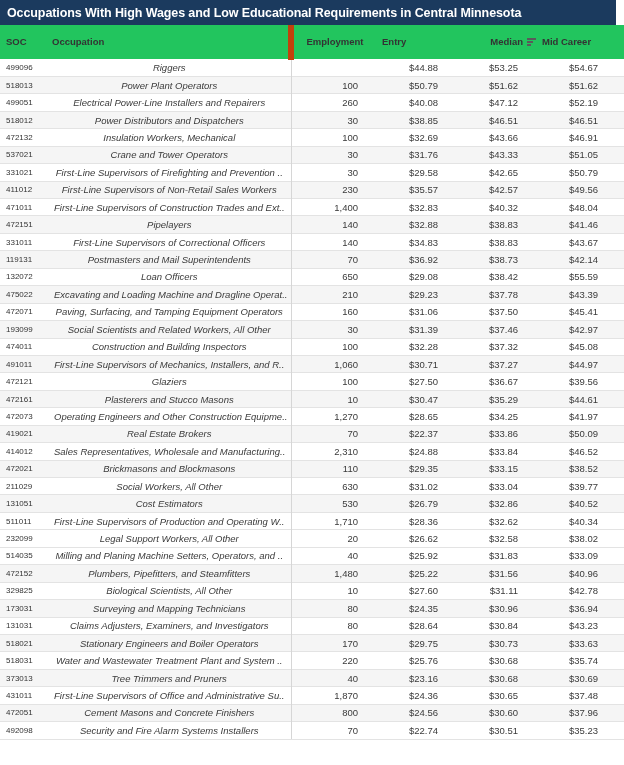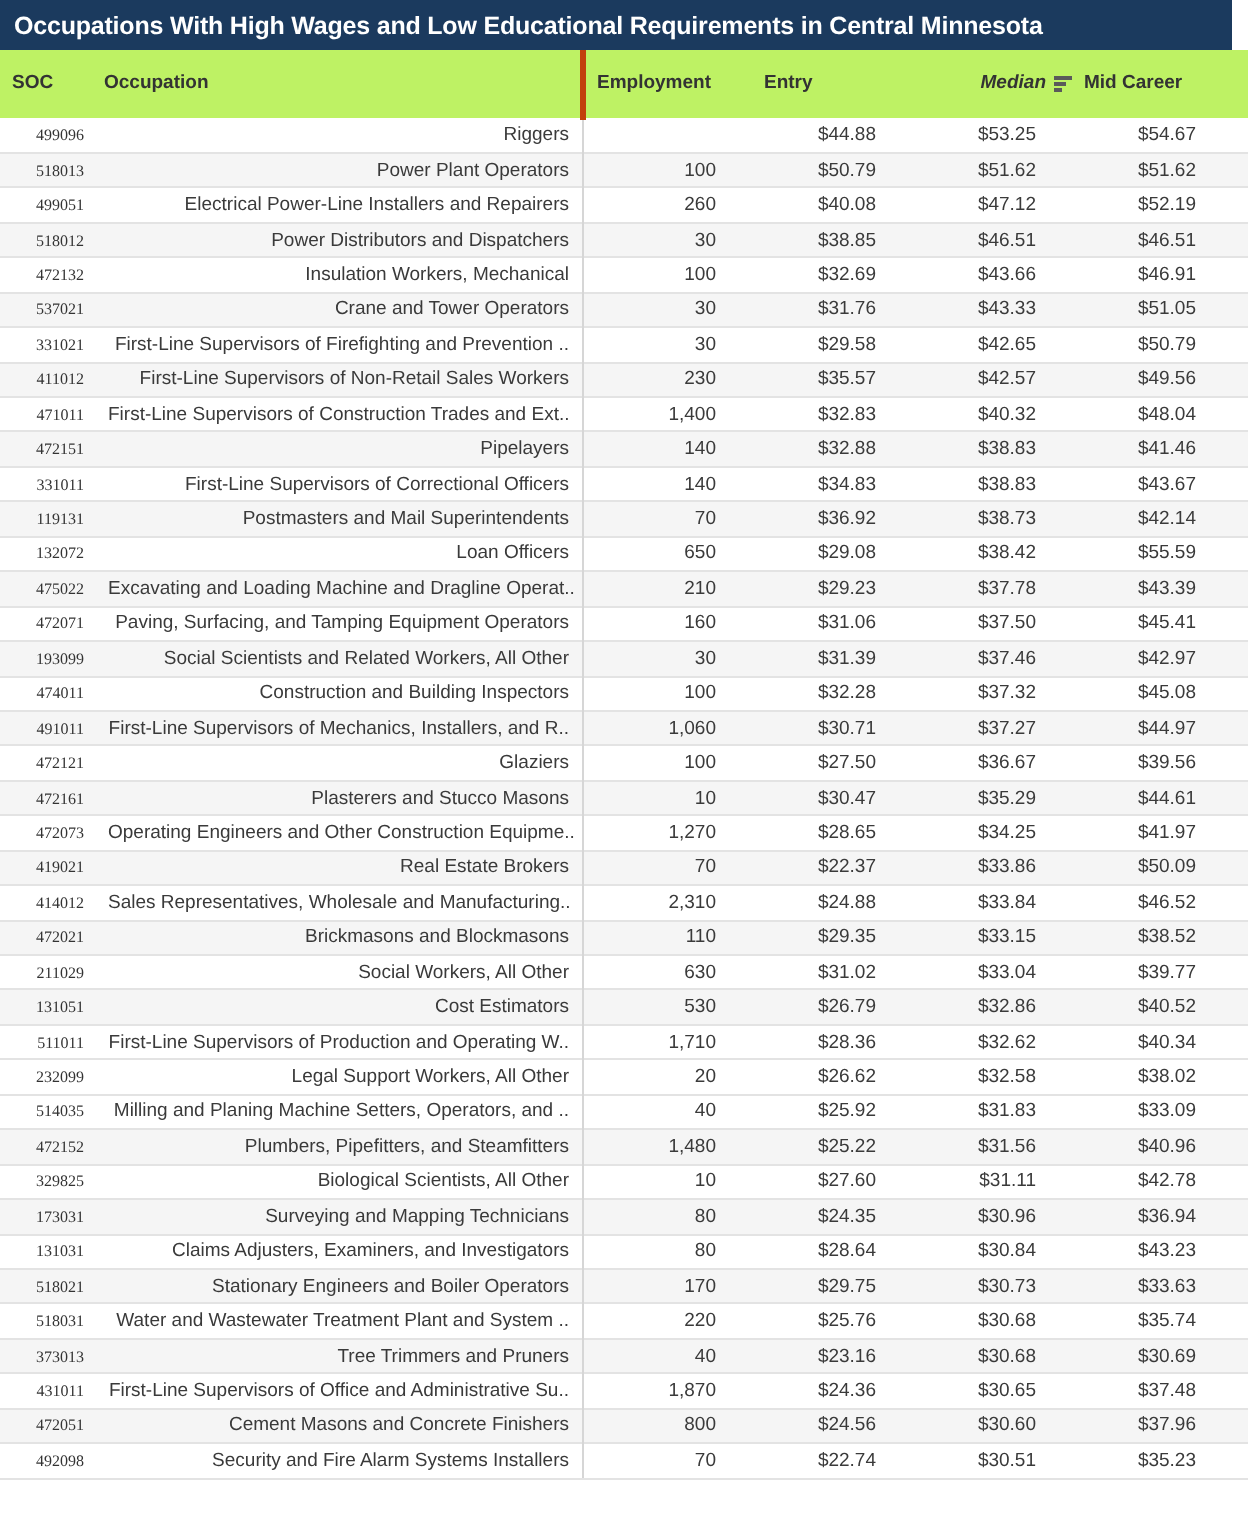--- a/index.html
+++ b/index.html
@@ -51,29 +51,29 @@
   table.grid col.c-median     { width: 80px; }
   table.grid col.c-mid        { width: 80px; }
   table.grid col.c-pad        { width: 8px; }
 
   thead th {
     height: 34px;
     vertical-align: middle;
     font-size: 9.5px;
     font-weight: bold;
     color: #333333;
-    background: #bef264;
+    background: #22c55e;
     padding: 0 6px;
     box-sizing: border-box;
     border-bottom: 1px solid #ffffff;
     white-space: nowrap;
   }
   thead th.left   { text-align: left; }
-  thead th.right  { text-align: right; font-style: italic; }
-  thead th.divider { border-left: 3px solid #c2410c; }
+  thead th.right  { text-align: right; }
+  thead th.divider { border-left: 6px solid #c2410c; text-align: center; }
   thead th.nopad  { padding: 0; }
 
   
   .median-head-inner {
     display: flex;
     align-items: center;
     justify-content: flex-end;
     gap: 4px;
   }
   .sort-icon {
@@ -99,29 +99,28 @@
     padding: 0 6px;
     box-sizing: border-box;
     border-top: 1px solid #e3e3e3;
     vertical-align: middle;
     white-space: nowrap;
     overflow: hidden;
     font-size: 9.5px;
     color: #3a3a3a;
   }
   tbody td.soc {
-    text-align: right;
     font-size: 8px;
     color: #333333;
     padding-right: 4px;
-    font-family: Liberation Serif, serif;
   }
   tbody td.occ {
-    text-align: right;
+    text-align: center;
     padding-left: 8px;
+    font-style: italic;
   }
   tbody td.num {
     text-align: right;
     padding-right: 18px;
   }
   tbody td.divider { border-left: 1px solid #d6d6d6; }
   tbody td.pad { border-left: none; }
 
   tbody tr.odd  td { background: #ffffff; }
   tbody tr.even td { background: #f5f5f5; }

